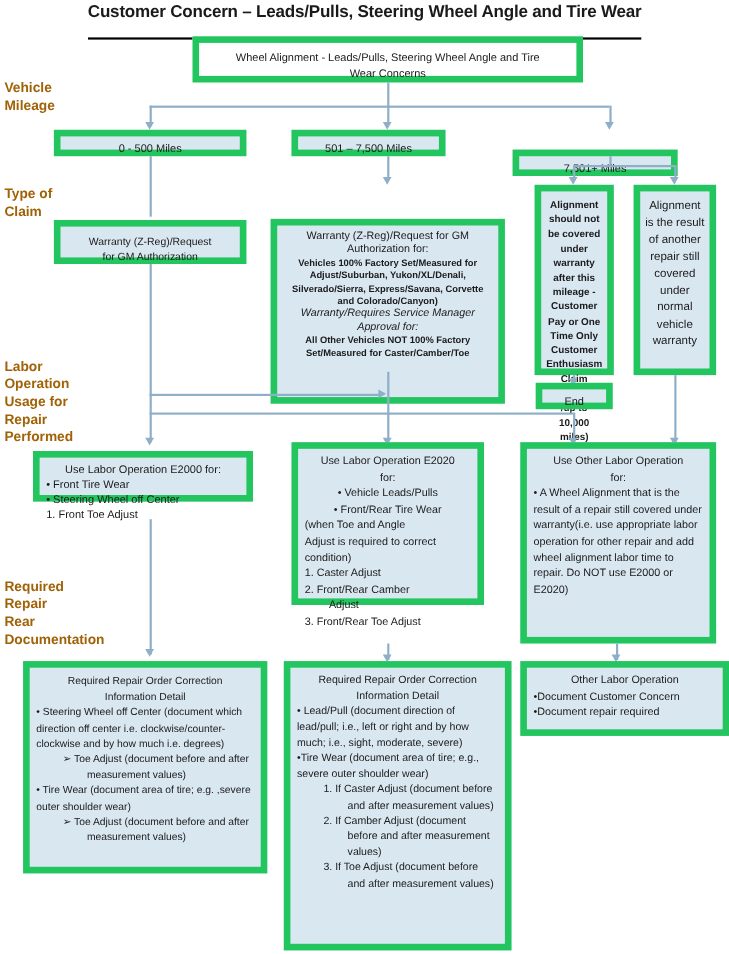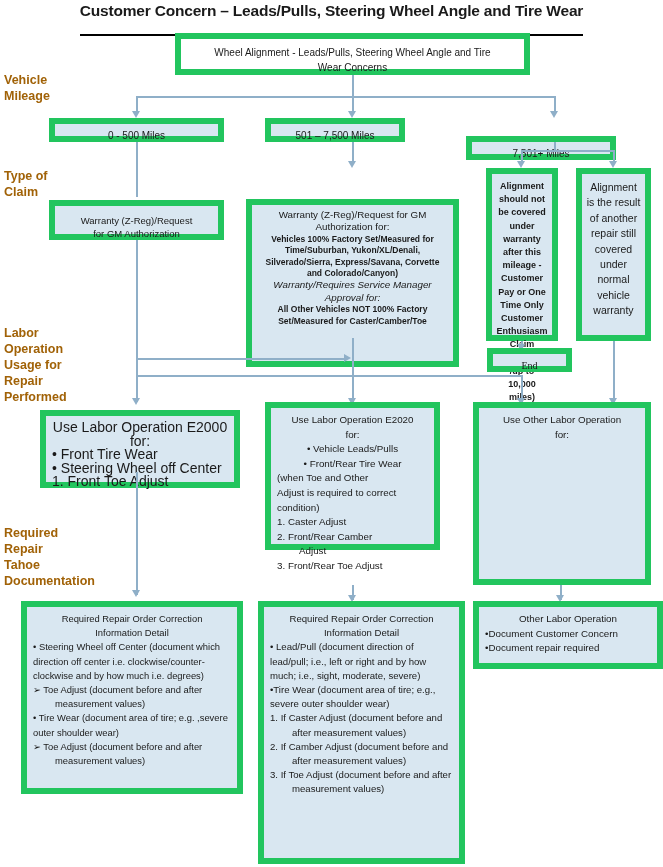--- a/index.html
+++ b/index.html
@@ -17,21 +17,21 @@
   .rowlabel{font-size:12.5px;font-weight:bold;line-height:16px;
             color:#a16207;}
 
   
   .box{border:6px solid #22c55e;background:#d9e7f1;
        font-size:9px;line-height:11.6px;box-sizing:border-box;}
   .box.white{background:#ffffff;}
   .ctr{text-align:center;}
   .pad{padding:3px 4px;}
   .hang{padding-left:10px;text-indent:-10px;}
-  .hang2{padding-left:22px;text-indent:-22px;}
+  .hang2{padding-left:22px;text-indent:-22px;margin-left:24px;}
   .lvl2{padding-left:22px;}
 
   
   .vline{background:#8fafc8;width:1.6px;}
   .hline{background:#8fafc8;height:1.6px;}
   .arr{width:0;height:0;border-left:4.5px solid transparent;
        border-right:4.5px solid transparent;border-top:7px solid #8fafc8;}
   .arrR{width:0;height:0;border-top:4.5px solid transparent;
         border-bottom:4.5px solid transparent;border-left:7px solid #8fafc8;}
 </style>
@@ -53,21 +53,21 @@
 <div class="abs rowlabel" style="left:4px;top:325px;width:95px;">
   <div>Labor</div>
   <div>Operation</div>
   <div>Usage for</div>
   <div>Repair</div>
   <div>Performed</div>
 </div>
 <div class="abs rowlabel" style="left:4px;top:525px;width:110px;">
   <div>Required</div>
   <div>Repair</div>
-  <div>Tahoe</div>
+  <div>Rear</div>
   <div>Documentation</div>
 </div>
 
 <div class="abs box white pad ctr" style="left:175px;top:33px;width:355px;height:42px;padding-top:6px;font-size:10px;line-height:15px;">
   <div>Wheel Alignment - Leads/Pulls, Steering Wheel Angle and Tire</div>
   <div>Wear Concerns</div>
 </div>
 
 <div class="abs vline" style="left:352px;top:75px;height:22px;"></div>
 <div class="abs hline" style="left:136px;top:96px;width:418px;"></div>
@@ -104,21 +104,21 @@
   <div>for GM  Authorization</div>
 </div>
 
 <div class="abs box" style="left:246px;top:170px;width:213px;height:168px;padding:4px 3px;margin-top:29px;">
   <div class="ctr" style="font-size:9.8px;line-height:12.4px;">
     <div>Warranty (Z-Reg)/Request for GM</div>
     <div>Authorization for:</div>
   </div>
   <div class="ctr" style="font-size:8.5px;line-height:11.4px;font-weight:bold;">
     <div>Vehicles 100% Factory Set/Measured for</div>
-    <div>Time/Suburban, Yukon/XL/Denali,</div>
+    <div>Adjust/Suburban, Yukon/XL/Denali,</div>
     <div>Silverado/Sierra, Express/Savana,  Corvette</div>
     <div>and Colorado/Canyon)</div>
   </div>
   <div class="ctr" style="font-size:9.8px;line-height:12.4px;font-style:italic;">
     <div>Warranty/Requires Service Manager</div>
     <div>Approval for:</div>
   </div>
   <div class="ctr" style="font-size:8.5px;line-height:11.4px;font-weight:bold;">
     <div>All Other Vehicles NOT 100% Factory</div>
     <div>Set/Measured for Caster/Camber/Toe</div>
@@ -128,64 +128,65 @@
 <div class="abs box ctr" style="left:486px;top:168px;width:72px;height:173px;padding:6px 4px;font-size:9px;line-height:13.2px;font-weight:bold;">
   <span>Alignment should not be covered under warranty after this mileage - Customer Pay or  One Time Only Customer Enthusiasm Claim (Check Box /up to 10,000 miles)</span>
 </div>
 
 <div class="abs box ctr" style="left:576px;top:168px;width:75px;height:173px;padding:6px 4px;font-size:10.5px;line-height:15.4px;">
   <span>Alignment is the result of another repair still covered under normal vehicle warranty</span>
 </div>
 
 <div class="abs vline" style="left:521px;top:341px;height:10px;"></div>
 <div class="abs arr" style="left:517px;top:344px;"></div>
-<div class="abs box ctr" style="left:487px;top:348px;width:85px;height:24px;padding-top:6px;font-size:10px;font-family:Liberation Serif, serif;">
+<div class="abs box ctr" style="left:487px;top:348px;width:70px;height:24px;padding-top:6px;font-size:10px;">
   <span>End</span>
 </div>
 
 <div class="abs vline" style="left:136px;top:240px;height:119px;"></div>
 <div class="abs hline" style="left:136px;top:358px;width:211px;"></div>
 <div class="abs arrR" style="left:344px;top:354px;"></div>
 
 <div class="abs hline" style="left:136px;top:375px;width:385px;"></div>
 <div class="abs vline" style="left:136px;top:358px;height:44px;"></div>
 <div class="abs arr" style="left:132px;top:398px;"></div>
 <div class="abs vline" style="left:521px;top:375px;height:28px;"></div>
 <div class="abs arr" style="left:517px;top:398px;"></div>
 
 <div class="abs vline" style="left:352px;top:338px;height:65px;"></div>
 <div class="abs arr" style="left:348px;top:398px;"></div>
 
 <div class="abs vline" style="left:613px;top:341px;height:62px;"></div>
 <div class="abs arr" style="left:609px;top:398px;"></div>
 
-<div class="abs box" style="left:40px;top:410px;width:200px;height:78px;padding:5px 6px;font-size:14px;line-height:13.6px;">
+<div class="abs box" style="left:30px;top:410px;width:200px;height:46px;padding:5px 6px;font-size:10px;line-height:13.6px;">
   <div class="ctr">Use Labor Operation E2000 for:</div>
   <div class="hang">• Front Tire Wear</div>
   <div class="hang">• Steering Wheel off Center</div>
   <div class="hang">1.    Front Toe Adjust</div>
 </div>
 
 <div class="abs box" style="left:265px;top:402px;width:175px;height:148px;padding:5px 6px;font-size:9.8px;line-height:14.6px;">
   <div class="ctr">Use Labor Operation E2020</div>
   <div class="ctr">for:</div>
   <div class="ctr">• Vehicle Leads/Pulls</div>
   <div class="ctr">• Front/Rear Tire Wear</div>
-  <div>(when Toe and Other</div>
+  <div>(when Toe and Angle</div>
   <div>Adjust is required to correct</div>
   <div>condition)</div>
   <div>1.    Caster Adjust</div>
   <div>2.    Front/Rear Camber</div>
   <div class="lvl2">Adjust</div>
   <div>3.    Front/Rear Toe Adjust</div>
 </div>
 
 <div class="abs box" style="left:473px;top:402px;width:178px;height:183px;padding:5px 6px;font-size:9.8px;line-height:14.6px;">
   <div class="ctr">Use Other Labor Operation</div>
   <div class="ctr">for:</div>
+  <div>• A Wheel Alignment that is the result of a repair still covered under warranty(i.e. use appropriate labor operation for other repair and add wheel alignment labor time to repair. Do NOT use E2000 or E2020)</div>
 </div>
 
 <div class="abs vline" style="left:136px;top:472px;height:123px;"></div>
 <div class="abs arr" style="left:132px;top:590px;"></div>
 <div class="abs vline" style="left:352px;top:585px;height:15px;"></div>
 <div class="abs arr" style="left:348px;top:595px;"></div>
 <div class="abs vline" style="left:560px;top:585px;height:15px;"></div>
 <div class="abs arr" style="left:556px;top:595px;"></div>
 
 <div class="abs box" style="left:21px;top:601px;width:222px;height:193px;padding:5px 6px;font-size:9.4px;line-height:14.2px;">

